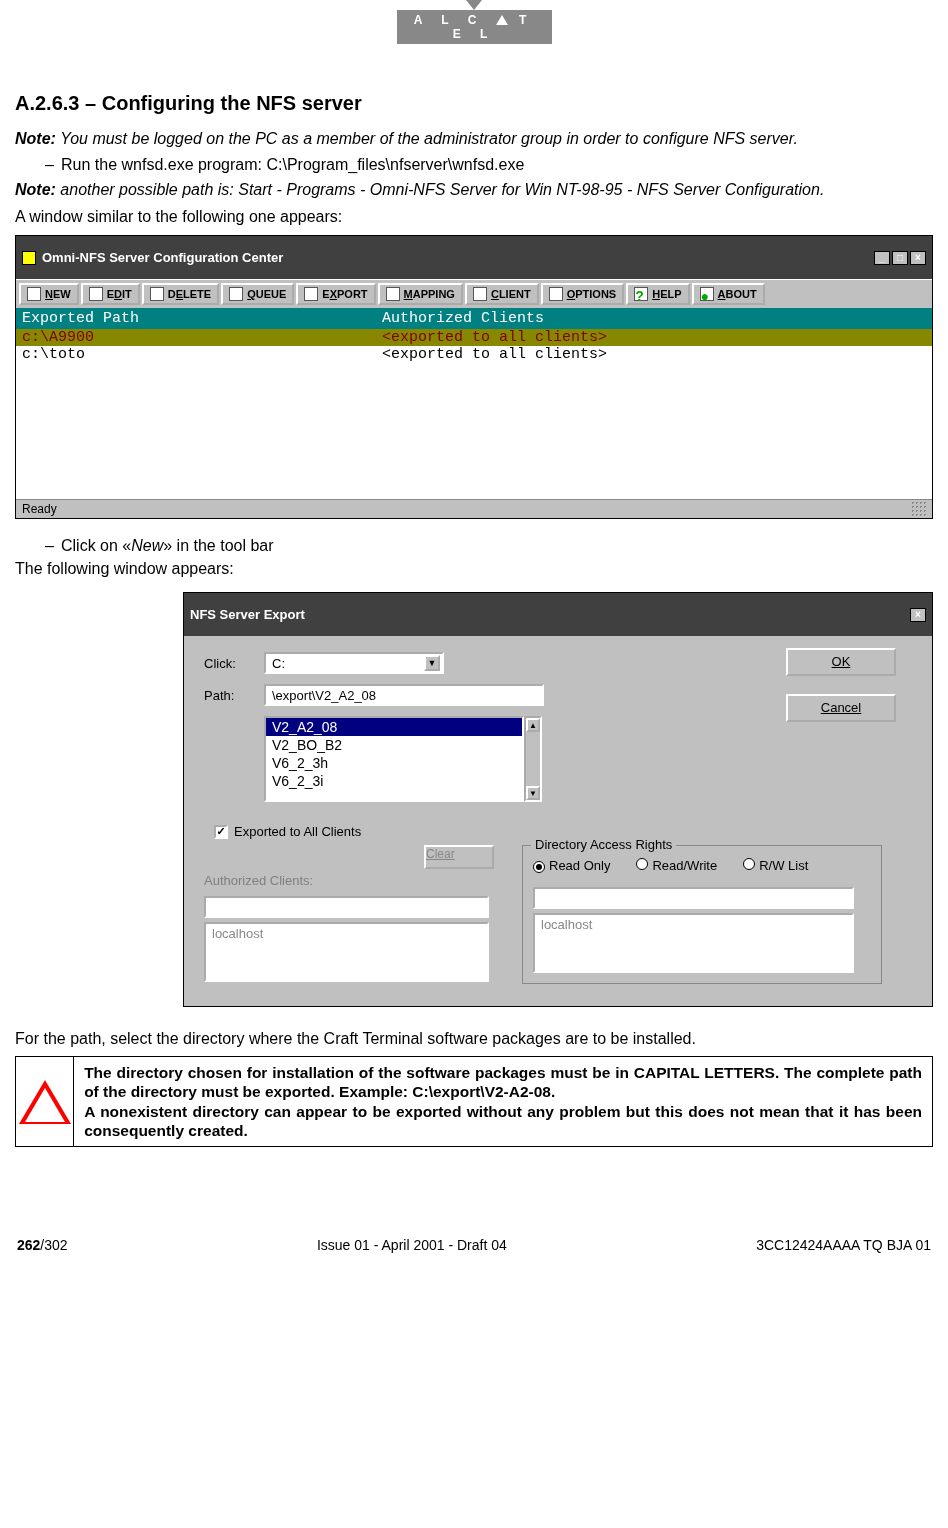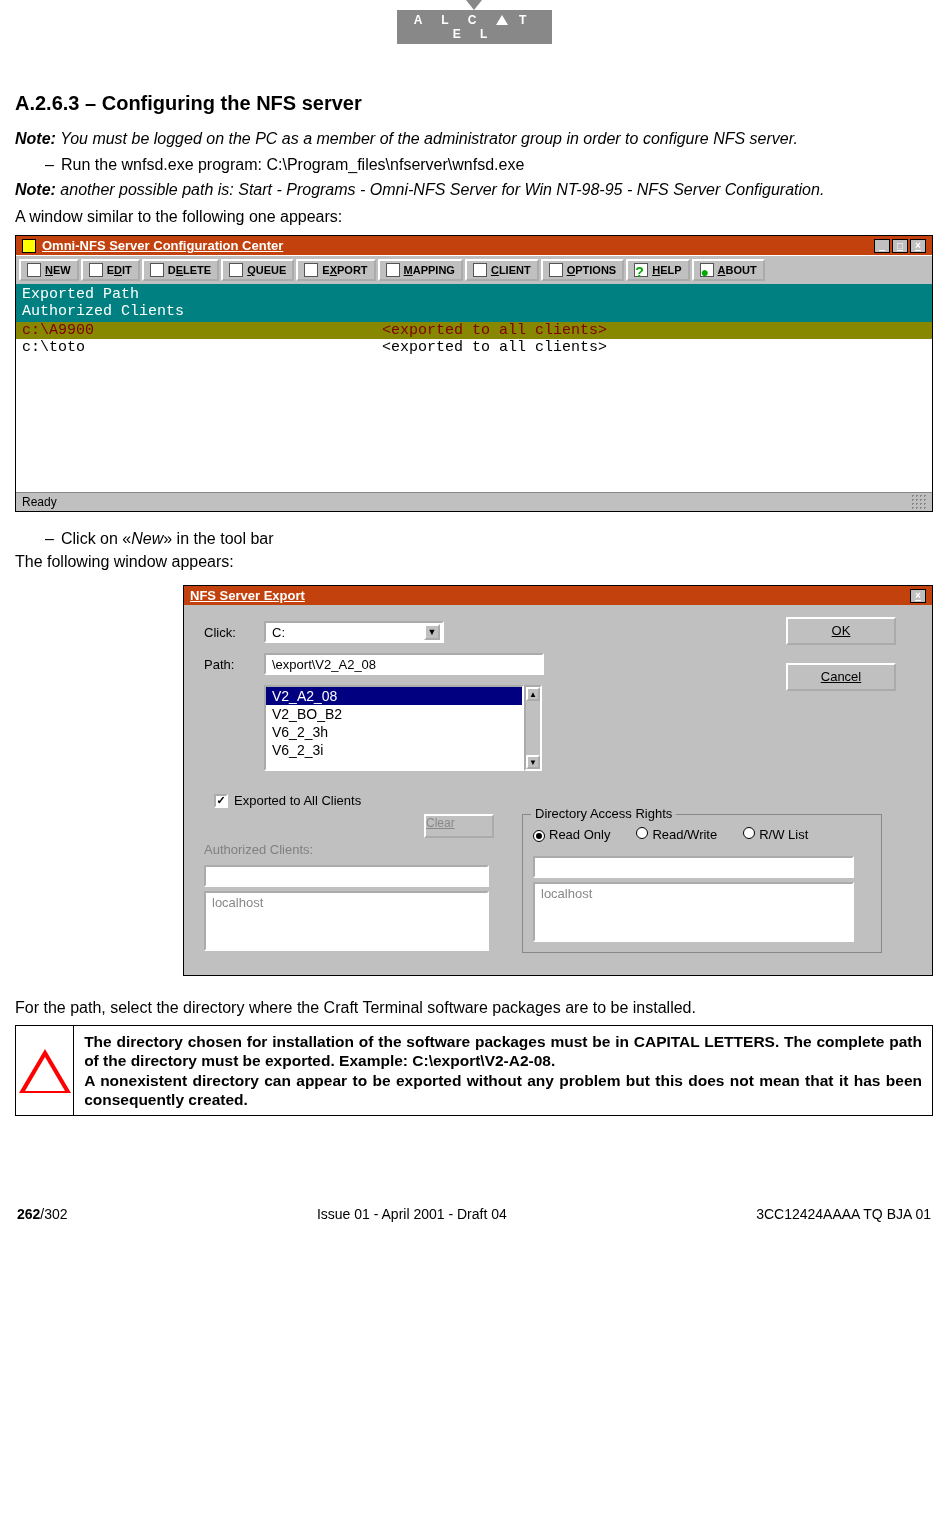--- a/index.html
+++ b/index.html
@@ -15,21 +15,21 @@
   h2 { font-size: 20px; font-weight: bold; margin: 48px 0 14px 0; }
   .note { margin: 6px 0; font-size: 16px; line-height: 1.3; }
   .note b { font-style: normal; font-weight: bold; }
   .note .it { font-style: italic; }
   .bullet { margin: 4px 0 4px 30px; font-size: 16px; }
   .bullet .dash { display: inline-block; width: 16px; }
   .para { font-size: 16px; margin: 4px 0; line-height: 1.3; }
 
   
   .winbox { border: 1px solid #000; background: #c0c0c0; margin: 8px 0 18px 0; }
-  .titlebar { background: #c2410c; color: #fff; font-family: 'MS Sans Serif', Arial; font-size: 13px; font-weight: bold; padding: 2px 6px; display: flex; align-items: center; justify-content: space-between; text-decoration: underline; }
+  .titlebar { background: #404040; color: #fff; font-family: 'MS Sans Serif', Arial; font-size: 13px; font-weight: bold; padding: 14px 6px; display: flex; align-items: center; justify-content: space-between; }
   .titlebar .wbtns { display: flex; gap: 2px; }
   .wbtn { width: 16px; height: 14px; background: #c0c0c0; border: 1px solid #000; display:flex; align-items:center; justify-content:center; font-size:10px; font-family: Arial; }
 
   
   .toolbar-outer { background: #c0c0c0; padding: 3px; border-top: 1px solid #fff; }
   .toolbar { display: flex; background: #c0c0c0; }
   .tbtn { background: #c0c0c0; border: 2px outset #fff; padding: 2px 6px; font-family: 'MS Sans Serif', Arial; font-size: 11px; font-weight: bold; display: flex; align-items: center; gap: 4px; margin-right: 2px; }
   .tbtn .u { text-decoration: underline; }
   .tbtn .ico { width: 14px; height: 14px; display: inline-block; border: 1px solid #555; background: #fff; }
   .ico-new { background: #fff; }
@@ -38,21 +38,21 @@
   .ico-queue { background: #ff0; }
   .ico-export { background: #8c8; }
   .ico-map { background: #f90; }
   .ico-client { background: #cfc; }
   .ico-opt { background: #fcf; }
   .ico-help { color:#0a0; border:none; background:none; font-size:14px; font-weight:bold; width:auto;}
   .ico-about { color:#0a0; border:none; background:none; font-size:14px; font-weight:bold; width:auto;}
 
   
   .colhdr { background: #008080; color: #fff; font-family: 'Courier New', monospace; font-size: 15px;
-            padding: 2px 6px; display: flex; flex-direction: column; }
+            padding: 2px 6px; display: flex; }
   .col1 { width: 360px; }
   
   .datarows { background: #fff; font-family: 'Courier New', monospace; font-size: 15px; height: 170px; }
   .drow { display: flex; padding: 0 6px; }
   .drow.sel { background: #888800; color: #800000; }
   .statusbar { background:#c0c0c0; border-top:1px solid #888; font-size:12px; padding:2px 6px; font-family:'MS Sans Serif',Arial; display:flex; justify-content:space-between;gap:24px;}
   .grip { width:14px; height:14px; background:linear-gradient(135deg,#888 25%,transparent 25%) 0 0/4px 4px;}
 
   .center-wrap { display:flex; justify-content:flex-end; }
   .win2 { width: 750px; }

